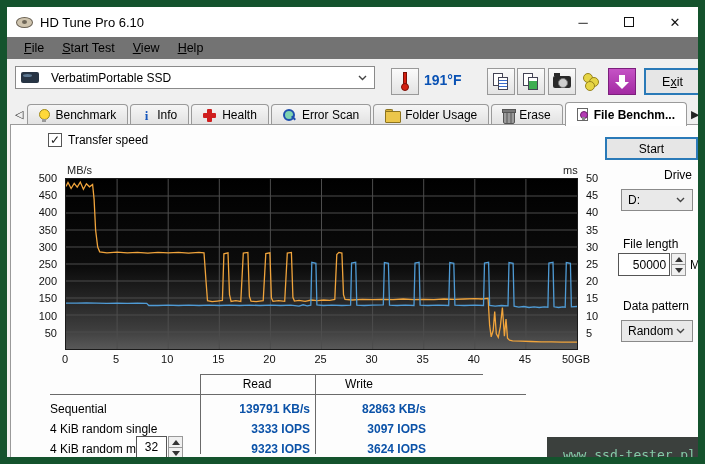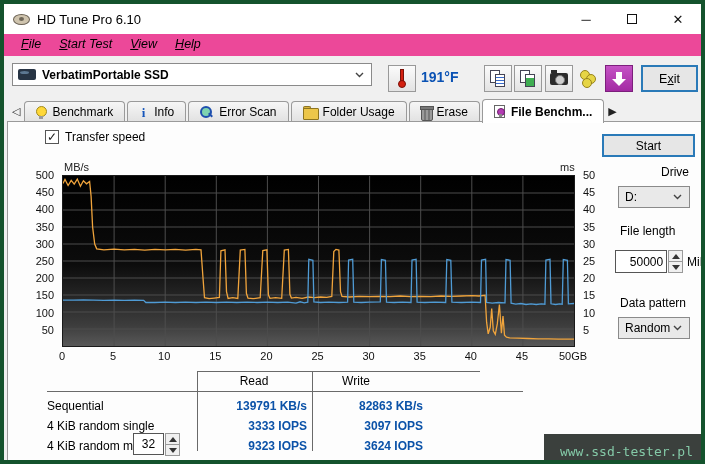--- a/index.html
+++ b/index.html
@@ -1,49 +1,49 @@
 <!DOCTYPE html>
 <html><head>
 <meta charset="utf-8">
 <style>
   * { box-sizing: border-box; margin: 0; padding: 0; }
   html,body { width:705px; height:464px; }
   body { font-family: "Liberation Sans", sans-serif; font-size:12px; color:#000; }
   .window { position:relative; width:705px; height:464px; background:#f0f0f0;
-            border:4px solid #14532d; overflow:hidden; }
+            border:7px solid #14532d; overflow:hidden; }
 
   
   .titlebar { position:absolute; left:0; top:0; width:100%; height:30px; background:#fff;
               display:flex; align-items:center; }
   .app-icon { margin-left:9px; width:17px; height:13px; position:relative; }
   .app-icon .disc { position:absolute; left:0; top:1px; width:17px; height:11px; border-radius:50%;
                     background:#cfc4ae; border:1px solid #6b6254; }
   .app-icon .hub  { position:absolute; left:6px; top:4px; width:5px; height:4px; border-radius:50%;
                     background:#6e6658; }
   .title-text { margin-left:7px; font-size:13px; }
   .win-controls { margin-left:auto; display:flex; height:30px; }
   .win-btn { width:46px; height:30px; display:flex; align-items:center; justify-content:center;
              font-size:13px; color:#111; cursor:default; }
   .maxi-glyph { width:10px; height:10px; border:1px solid #111; }
 
   
-  .menubar { position:absolute; left:0; top:30px; width:100%; height:22px; background:#ec4899;
-             display:flex; padding-left:8px;font-style:italic; }
+  .menubar { position:absolute; left:0; top:30px; width:100%; height:22px; background:#737373;
+             display:flex; align-items:center; padding-left:8px; }
   .menu-item { display:inline-block; padding:3px 9px; font-size:12.5px; }
   .menu-item::first-letter { text-decoration:underline; }
 
   
   .toolbar { position:absolute; left:0; top:52px; width:100%; height:42px; background:#f0f0f0; }
   .combo { position:absolute; background:#fff; border:1px solid #8a8a8a; display:flex;
            align-items:center; }
   .drive-combo { left:8px; top:7px; width:360px; height:23px; padding-left:5px; }
   .drive-icon { width:18px; height:11px; background:#273444; border-radius:2px; position:relative; }
   .drive-icon::after { content:""; position:absolute; left:2px; top:2px; width:9px; height:3px;
                        border-radius:50%; background:#5d7892; }
-  .combo-label { margin-left:6px;font-weight:bold; }
+  .combo-label { margin-left:12px; }
   .chev { margin-left:auto; margin-right:7px; width:9px; height:6px; }
   .chev svg { display:block; }
   .tool-btn { position:absolute; top:9px; width:28px; height:27px; border:1px solid #999;
               background:linear-gradient(#fbfbfb,#e3e3e3); display:flex; align-items:center;
               justify-content:center; }
   .thermo-btn { left:384px; }
   .thermo { position:relative; width:10px; height:19px; }
   .thermo .tube { position:absolute; left:3px; top:0; width:4px; height:14px; background:#d42010;
                   border:1px solid #7a1008; border-bottom:none; }
   .thermo .bulb { position:absolute; left:1px; bottom:0; width:8px; height:8px; border-radius:50%;
@@ -261,20 +261,24 @@
     <span class="tab-scroll">◁</span>
     <div class="tab">
       <span class="ic ic-bulb"></span>
       <span>Benchmark</span>
     </div>
     <div class="tab">
       <span class="ic ic-info">i</span>
       <span>Info</span>
     </div>
     <div class="tab">
+      <span class="ic ic-cross"></span>
+      <span>Health</span>
+    </div>
+    <div class="tab">
       <span class="ic ic-mag"></span>
       <span>Error Scan</span>
     </div>
     <div class="tab">
       <span class="ic ic-folder"></span>
       <span>Folder Usage</span>
     </div>
     <div class="tab">
       <span class="ic ic-trash"></span>
       <span>Erase</span>
@@ -363,21 +367,21 @@
 
     <span class="ctl-label" style="left:612px; top:43px;margin-left:41px;">Drive</span>
     <div class="sel" style="left:610px; top:64px;">
       <span>D:</span>
       <span class="chev">
         <svg width="9" height="6" viewBox="0 0 9 6">
             <polyline points="1,1 4.5,4.5 8,1" fill="none" stroke="#444" stroke-width="1.4"></polyline>
           </svg>
       </span>
     </div>
-    <span class="ctl-label" style="left:612px; top:102px;">File length</span>
+    <span class="ctl-label" style="left:612px; top:112px;">File length</span>
     <div class="numbox">
       <span>50000</span>
     </div>
     <div class="spin" style="left:660px; top:128px;">
         <span class="tri-up"></span>
       </div>
     <div class="spin" style="left:660px; top:139px;">
         <span class="tri-dn"></span>
       </div>
     <span class="ctl-label" style="left:679px; top:133px;">MiB</span>

